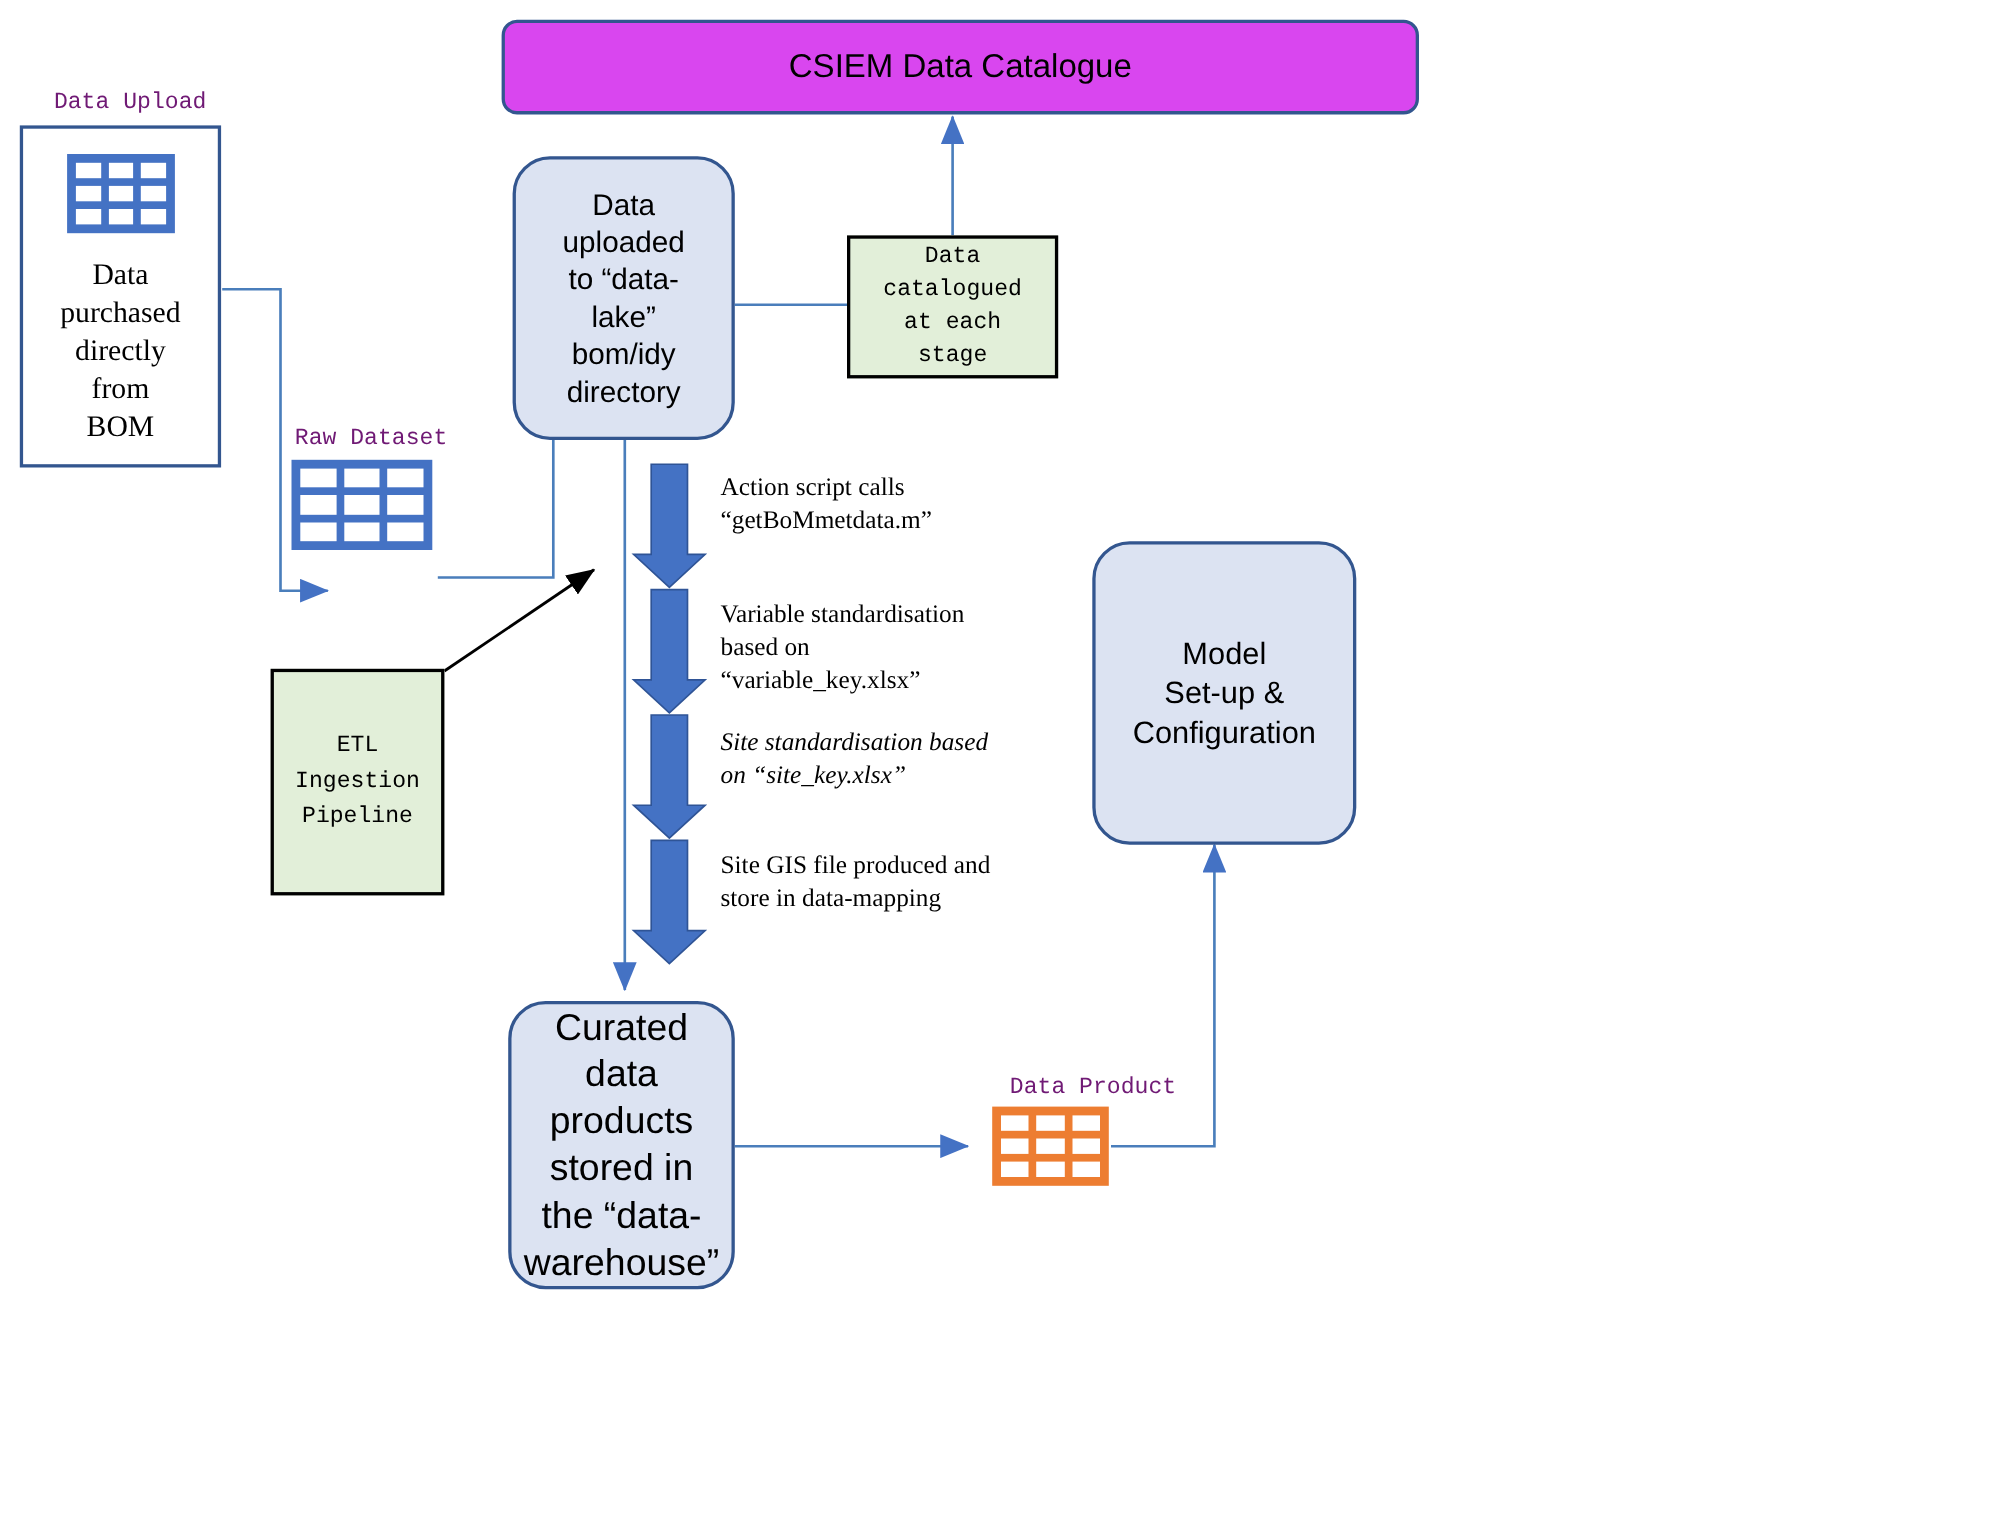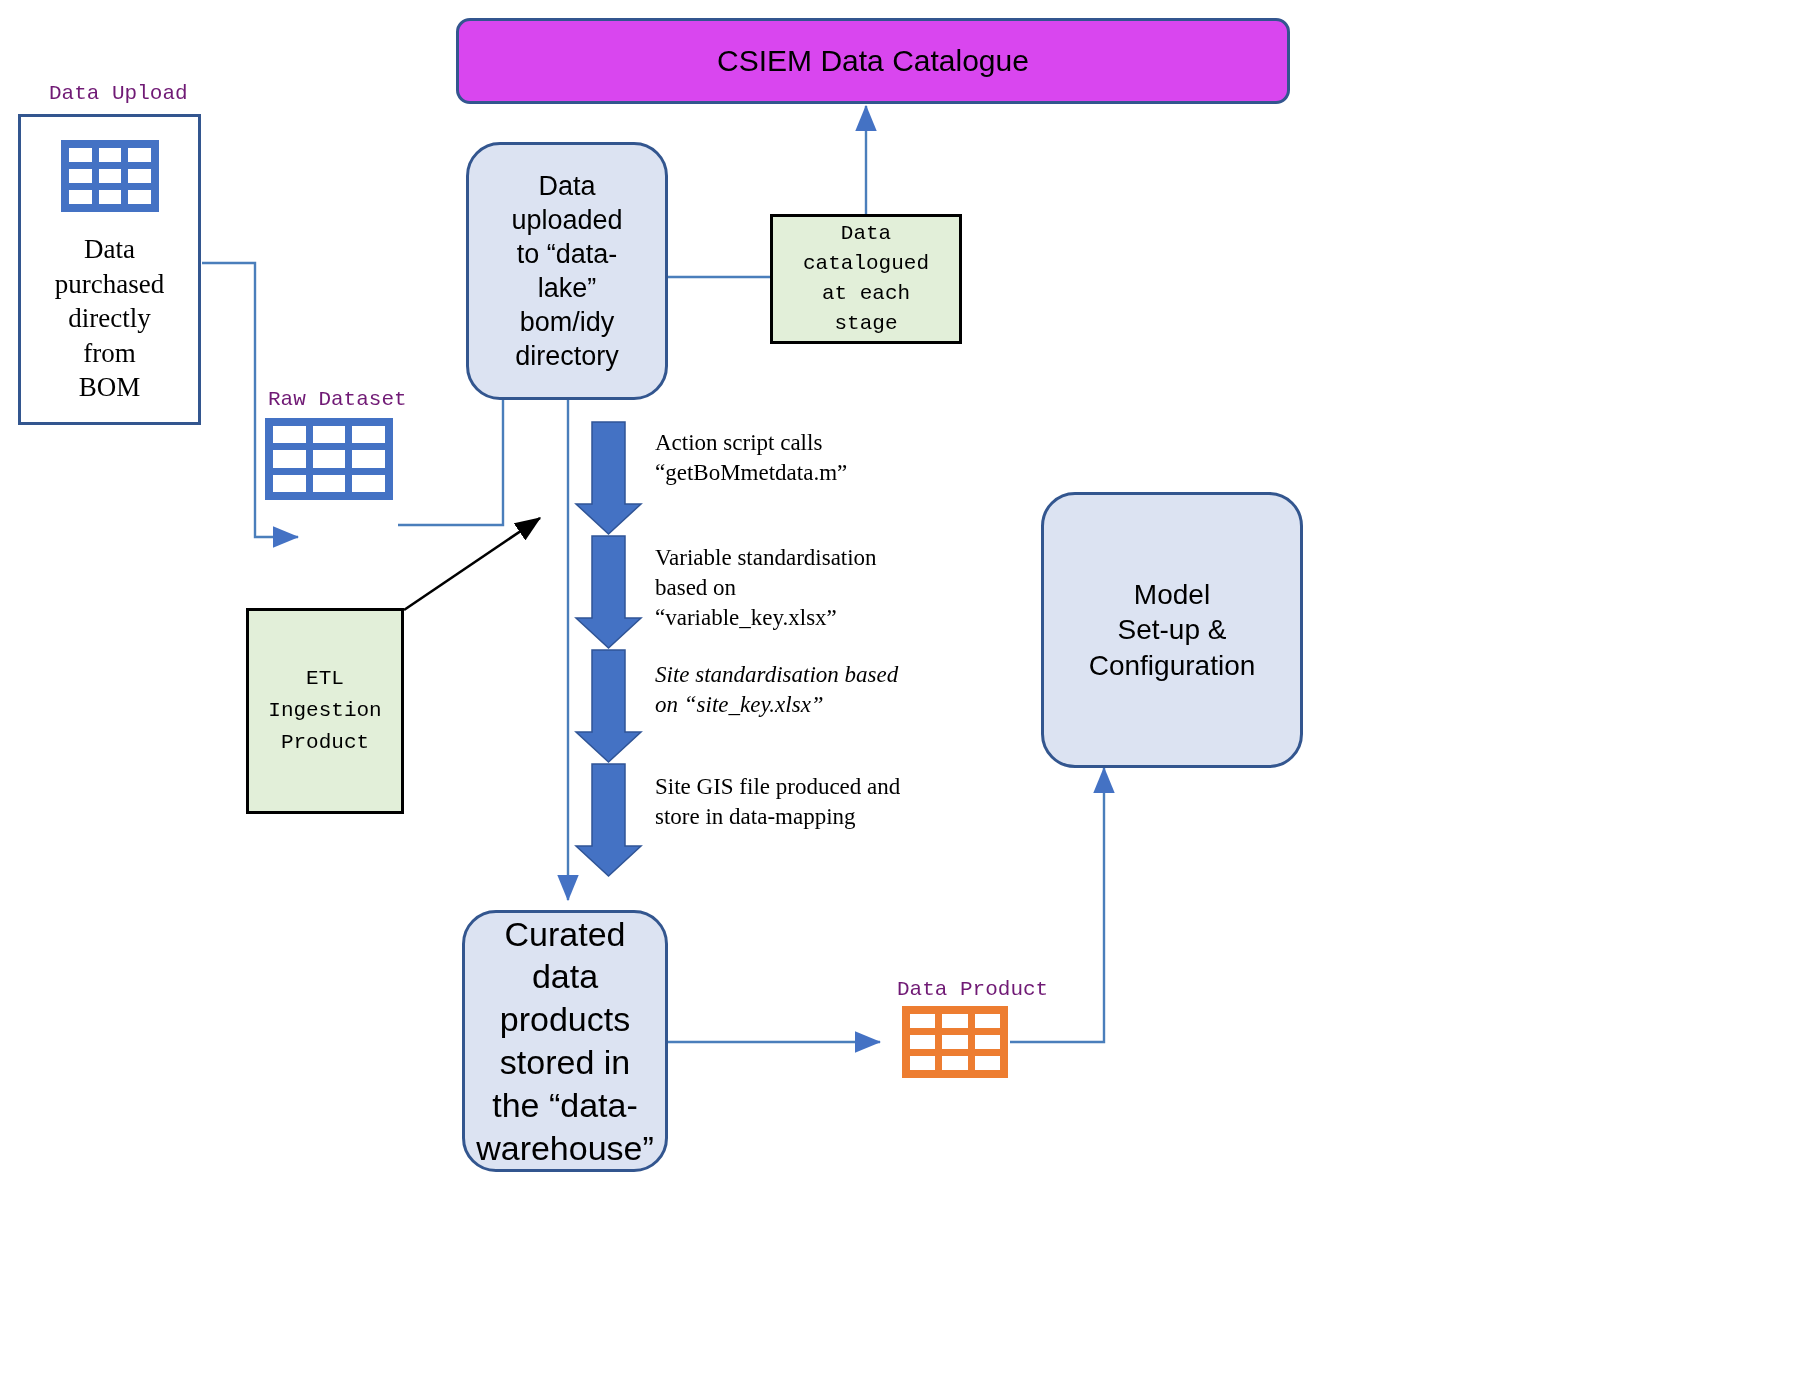--- a/index.html
+++ b/index.html
@@ -158,53 +158,53 @@
   <div class="sqbox greenbox" style="left:770px;top:214px;width:192px;height:130px;">
     <span class="mono" style="font-size:21px;line-height:1.42;white-space:pre-line;">Data
 catalogued
 at each
 stage</span>
   </div>
 
   <div class="sqbox greenbox" style="left:246px;top:608px;width:158px;height:206px;">
     <span class="mono" style="font-size:21px;line-height:1.52;white-space:pre-line;">ETL
 Ingestion
-Product</span>
+Pipeline</span>
   </div>
 
   <div class="note" style="left:655px;top:428px;width:290px;">Action script calls
 “getBoMmetdata.m”</div>
 
   <div class="note" style="left:655px;top:543px;width:300px;">Variable standardisation
 based on
 “variable_key.xlsx”</div>
 
   <div class="note" style="left:655px;top:660px;width:300px;font-style:italic;">Site standardisation based
 on “site_key.xlsx”</div>
 
   <div class="note" style="left:655px;top:772px;width:300px;">Site GIS file produced and
 store in data-mapping</div>
 
-  <div class="rbox" style="left:993px;top:492px;width:262px;height:276px;margin-left:48px;">
+  <div class="rbox" style="left:993px;top:492px;width:240px;height:276px;">
     <span class="lbl" style="font-size:28px;white-space:pre-line;">Model
 Set-up &amp;
 Configuration</span>
   </div>
 
 
   <div class="rbox" style="left:462px;top:910px;width:206px;height:262px;">
     <span class="lbl" style="font-size:34px;white-space:pre-line;">Curated
 data
 products
 stored in
 the “data-
 warehouse”</span>
   </div>
 
-  <div class="capt" style="left:897px;top:978px;text-align:right;">Data Product</div>
+  <div class="capt" style="left:918px;top:978px;text-align:right;">Data Product</div>
 
   <div class="gridicon gi-orange" style="left:902px;top:1006px;width:106px;height:72px;">
     <div class="cell"></div>
       <div class="cell"></div>
       <div class="cell"></div>
     <div class="cell"></div>
       <div class="cell"></div>
       <div class="cell"></div>
     <div class="cell"></div>
       <div class="cell"></div>

